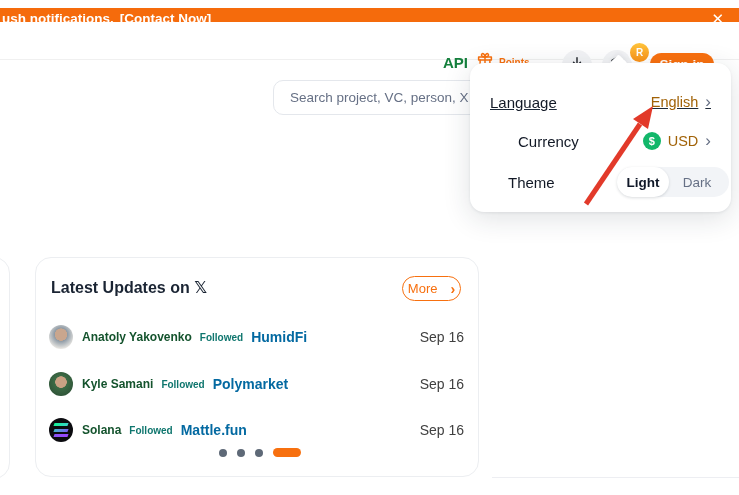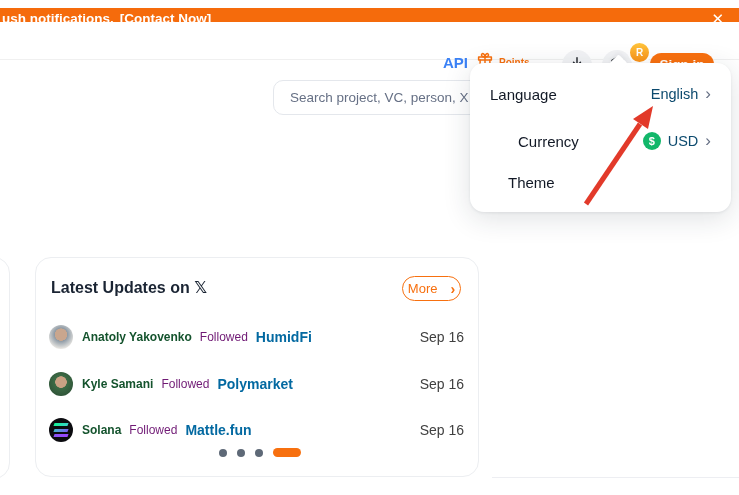--- a/index.html
+++ b/index.html
@@ -11,21 +11,21 @@
   
   .banner{position:absolute;left:0;top:8px;width:739px;height:30px;background:#F56B0C;
     color:#fff;font-size:13.5px;line-height:22px;white-space:nowrap;}
   .banner .msg{font-weight:600;margin-left:2px;}
   .banner .cta{font-weight:700;margin-left:6px;cursor:pointer;}
   .banner-close{position:absolute;right:15px;top:0;height:22px;line-height:21px;
     color:#fff;font-size:15px;font-weight:700;cursor:pointer;}
   
   .header{position:absolute;left:0;top:22px;width:739px;height:37px;background:#fff;
     border-bottom:1px solid #F0F0F0;}
-  .api-link{position:absolute;left:443px;top:32px;color:#3b82f6;font-size:15px;font-weight:700;cursor:pointer;}
+  .api-link{position:absolute;left:443px;top:32px;color:#15803d;font-size:15px;font-weight:700;cursor:pointer;}
   .points{position:absolute;left:476px;top:29px;display:flex;align-items:center;gap:5px;color:#F7700F;cursor:pointer;}
   .points .label{font-size:10px;font-weight:700;}
   .icon-circle{position:absolute;width:30px;height:30px;border-radius:50%;background:#F2F3F5;
     display:flex;align-items:center;justify-content:center;cursor:pointer;}
   .download-btn{left:562px;top:28px;}
   .gear-btn{left:602px;top:28px;}
   .r-badge{position:absolute;left:628px;top:19px;width:19px;height:19px;border-radius:50%;
     background:linear-gradient(180deg,#FFC53D,#FA9016);border:2px solid #fff;z-index:6;
     color:#fff;font-size:10px;font-weight:700;display:flex;align-items:center;justify-content:center;}
   .signin-btn{position:absolute;left:650px;top:31px;width:64px;height:23px;border-radius:12px;
@@ -37,25 +37,25 @@
     font-size:13.5px;color:#344054;outline:none;font-family:inherit;}
   .search-box::placeholder{color:#667085;}
   
   .panel{position:absolute;left:470px;top:63px;width:261px;height:149px;background:#fff;
     border-radius:14px;box-shadow:0 6px 28px rgba(31,41,55,.14),0 1px 3px rgba(31,41,55,.08);z-index:10;}
   .panel-notch{position:absolute;left:142px;top:-6px;width:13px;height:13px;background:#fff;
     transform:rotate(45deg);border-radius:2px;box-shadow:-2px -2px 4px rgba(31,41,55,.05);}
   .panel-row{position:absolute;left:0;width:261px;height:30px;padding:0 20px;box-sizing:border-box;
     display:flex;align-items:center;justify-content:space-between;}
   .panel-row .plabel{font-size:15px;color:#121926;font-weight:500;}
-  .row-language{top:16px;}
+  .row-language{top:24px;text-decoration:underline;}
   .row-currency{top:63px;padding-left:48px;}
   .row-theme{top:104px;margin-left:18px;}
   .pvalue{display:flex;align-items:center;gap:7px;cursor:pointer;}
-  .pvalue .val{font-size:14.5px;color:#0c4a6e;}
+  .pvalue .val{font-size:14.5px;color:#a16207;}
   .chev{color:#667085;font-size:17px;line-height:1;font-weight:400;transform:translateY(-1px);}
   .cur-icon{width:18px;height:18px;border-radius:50%;background:#12B76A;color:#fff;
     font-size:11px;font-weight:700;display:flex;align-items:center;justify-content:center;}
   .theme-toggle{width:112px;height:30px;border-radius:15px;background:#F2F4F7;
     display:flex;align-items:center;cursor:pointer;}
   .theme-opt{width:56px;height:30px;border-radius:15px;display:flex;align-items:center;justify-content:center;
     font-size:13.5px;color:#667085;box-sizing:border-box;}
   .theme-opt.active{background:#fff;color:#101828;font-weight:700;box-shadow:0 1px 3px rgba(16,24,40,.15);width:52px;}
   
   .arrow-svg{position:absolute;left:0;top:0;width:739px;height:495px;pointer-events:none;z-index:11;}
@@ -72,21 +72,21 @@
   .feed-row{position:absolute;left:13px;width:415px;height:24px;display:flex;align-items:center;cursor:pointer;}
   .feed-row .avatar{width:24px;height:24px;border-radius:50%;flex:0 0 24px;}
   .av-anatoly{background:radial-gradient(circle at 50% 40%,#C9A68E 32%,#8E9AA5 34%,#E8E6E2 75%);}
   .av-kyle{background:radial-gradient(circle at 50% 42%,#C9A183 30%,#3C6B45 33%,#2E5237 80%);}
   .av-solana{background:#0B0B0F;position:relative;overflow:hidden;}
   .av-solana span{position:absolute;left:5px;width:14px;height:3px;transform:skewX(-20deg);}
   .av-solana .b1{top:5px;background:linear-gradient(90deg,#14F195,#39D0C8);}
   .av-solana .b2{top:10.5px;background:linear-gradient(90deg,#43B4CA,#7A5FF5);}
   .av-solana .b3{top:16px;background:linear-gradient(90deg,#8A53F4,#9945FF);}
   .feed-row .name{margin-left:9px;font-size:12px;font-weight:700;color:#14532d;}
-  .feed-row .action{margin-left:8px;font-size:12px;color:#701a75;}
+  .feed-row .action{margin-left:8px;font-size:10px;color:#0f766e;font-weight:bold;}
   .feed-row .target{margin-left:8px;font-size:14px;font-weight:700;color:#0369a1;}
   .feed-row .date{margin-left:auto;font-size:14px;color:#404040;}
   .row-0{top:67px;} .row-1{top:114px;} .row-2{top:160px;}
   .dots{position:absolute;left:183px;top:190px;display:flex;align-items:center;gap:10px;}
   .dot{width:8px;height:8px;border-radius:50%;background:#5E6977;cursor:pointer;}
   .dot-active{width:28px;height:9px;border-radius:5px;background:#F7700F;cursor:pointer;}
   .bottom-divider{position:absolute;left:492px;top:477px;width:247px;height:1px;background:#EDEEF2;}
 </style>
 </head>
 <body>
@@ -195,19 +195,23 @@
     <span class="plabel">Currency</span>
     <span class="pvalue">
       <span class="cur-icon">$</span>
       <span class="val">USD</span>
       <span class="chev">›</span>
     </span>
   </div>
 
   <div class="panel-row row-theme">
     <span class="plabel">Theme</span>
+    <span class="theme-toggle">
+      <span class="theme-opt active">Light</span>
+      <span class="theme-opt">Dark</span>
+    </span>
   </div>
 </div>
 
 <svg class="arrow-svg">
   <line x1="586" y1="204" x2="640" y2="124" stroke="#E23A2A" stroke-width="5"></line>
   <polygon points="653,106 648,129 633,119" fill="#E23A2A"></polygon>
 </svg>
 
 </body></html>

